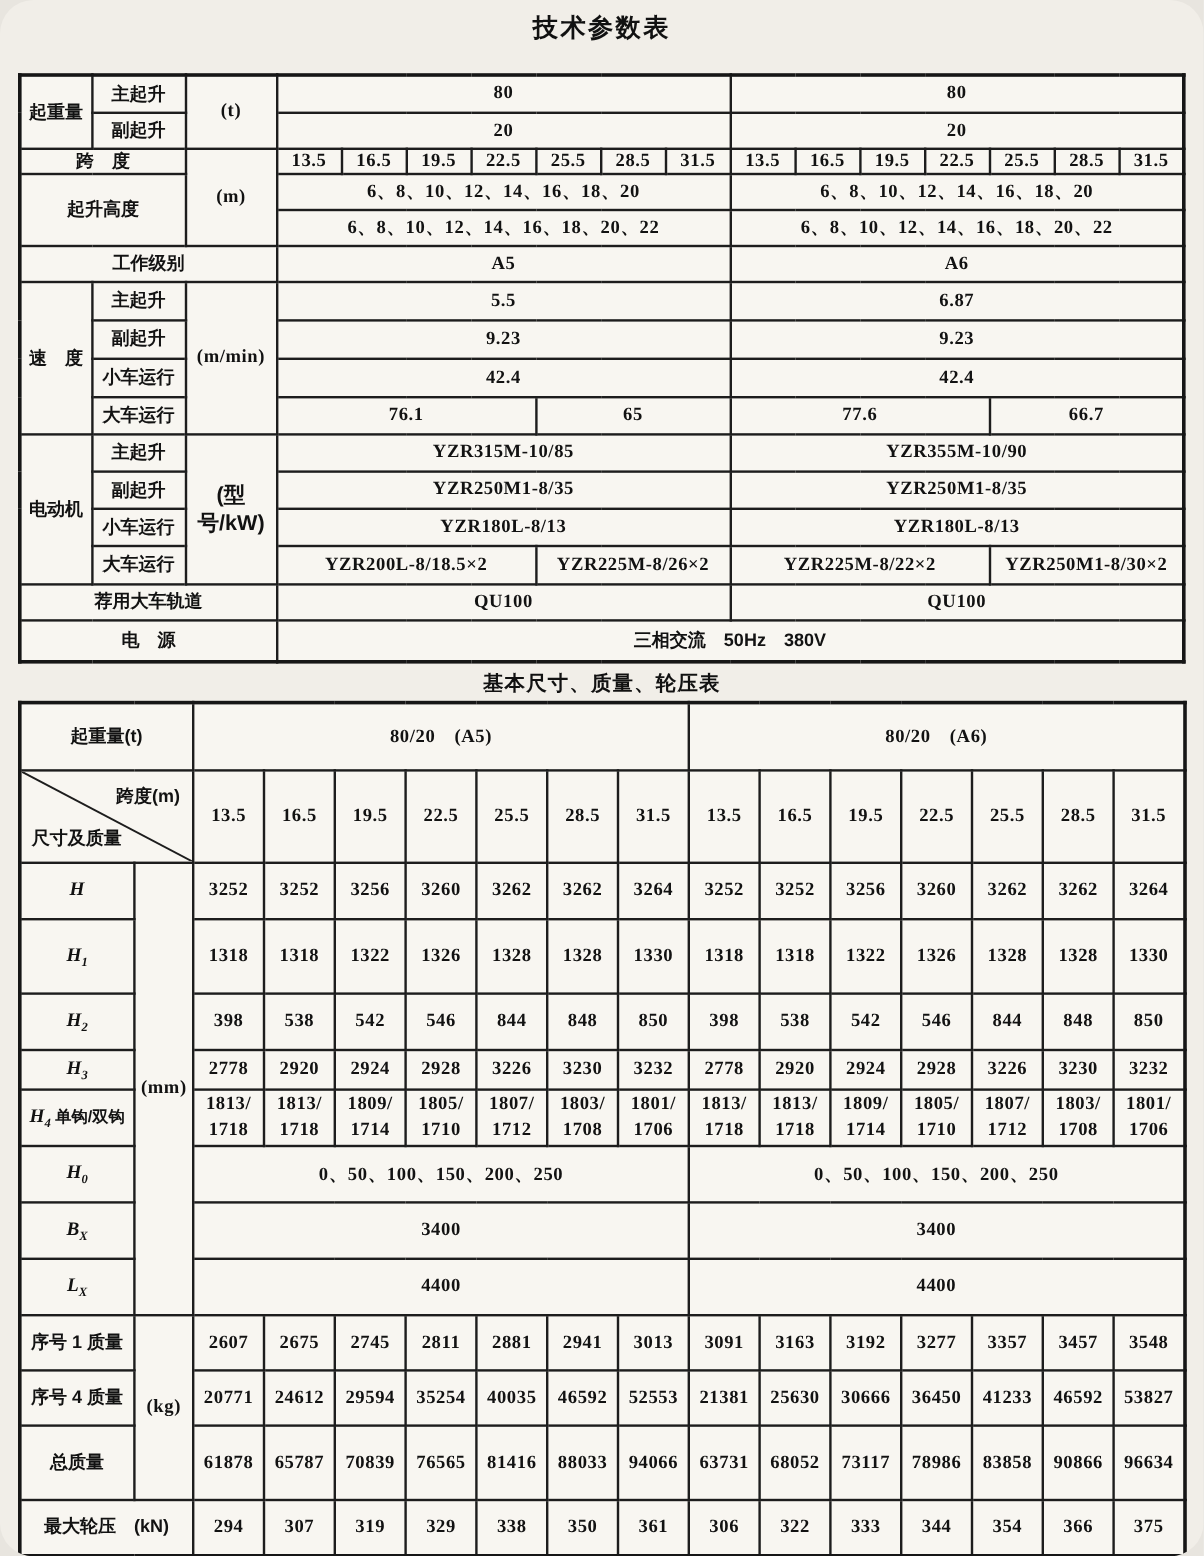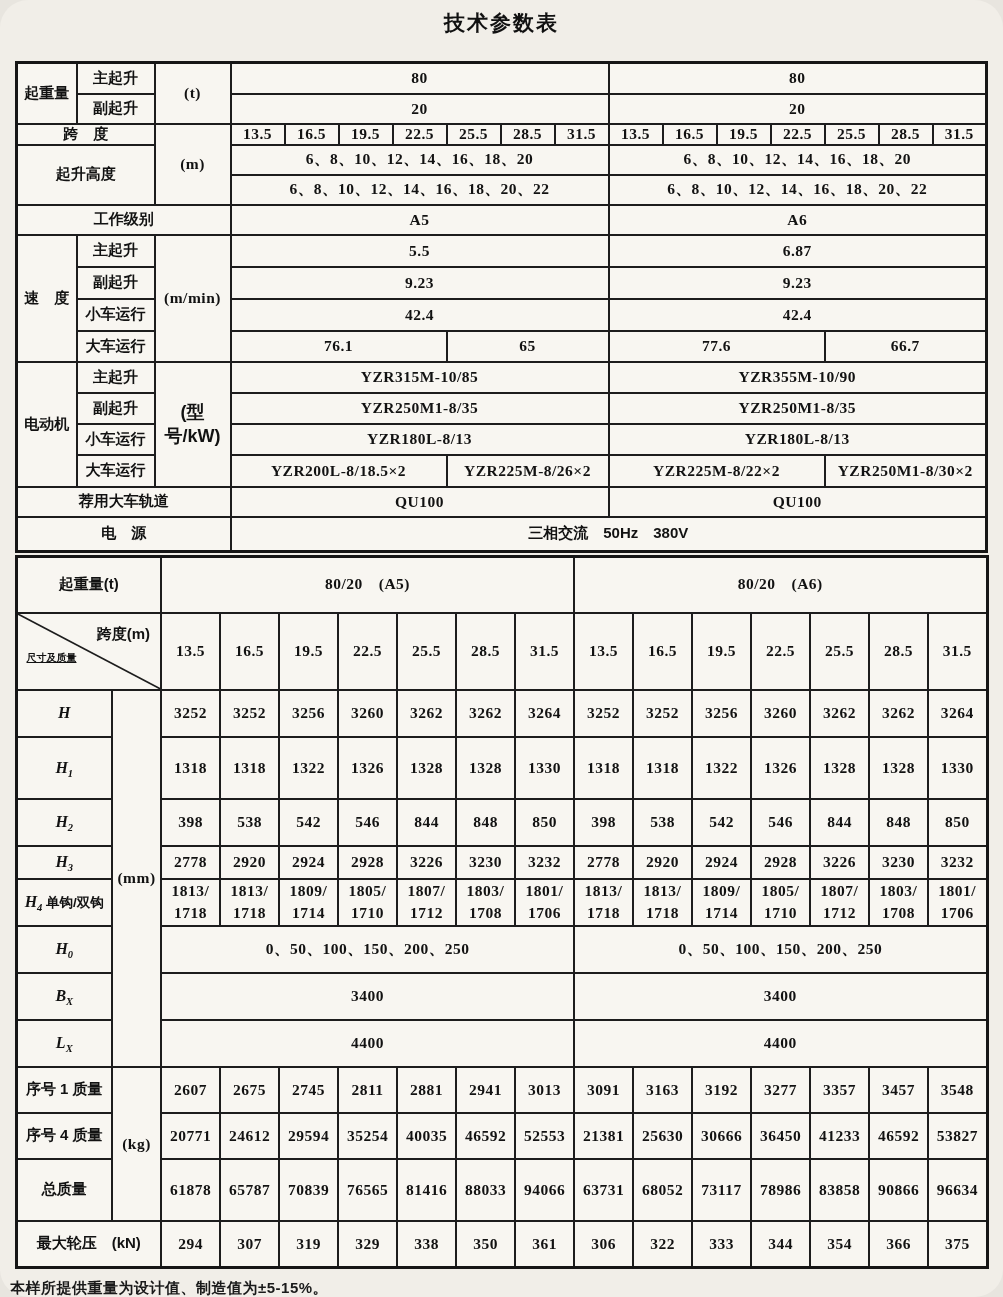--- a/index.html
+++ b/index.html
@@ -32,21 +32,21 @@
   td.sm{font-size:18px;letter-spacing:0;}
   td.sf{font-family:"Liberation Serif","DejaVu Serif",serif;font-size:15.5px;font-weight:700;letter-spacing:0.5px;}
   td.dim{font-family:"Liberation Serif","DejaVu Serif",serif;font-size:16px;font-weight:700;}
   td.dim i{font-style:italic;font-family:"Liberation Serif","DejaVu Serif",serif;}
   td.dim sub{font-size:10.5px;font-style:italic;line-height:0;}
   td.dim span.tail{font-family:"Liberation Sans","DejaVu Sans",sans-serif;font-weight:700;font-size:13.5px;font-style:normal;}
   td.ml{line-height:1.45;}
   td.diag{position:relative;padding:0;}
   td.diag svg{position:absolute;left:0;top:0;width:100%;height:100%;display:block;}
   td.diag .tr{position:absolute;top:11px;right:10px;font-weight:700;font-size:15px;}
-  td.diag .bl{position:absolute;bottom:24px;left:9px;font-weight:700;font-size:10px;text-decoration:underline;}
+  td.diag .bl{position:absolute;bottom:10px;left:9px;font-weight:700;font-size:15px;}
   p.note{
     margin:10px 0 0 10px;font-size:15px;font-weight:700;color:#1a1a1a;letter-spacing:0.5px;
   }
 </style>
 </head>
 <body>
 
 <div id="page">
 
   <h1 class="t1">技术参数表</h1>
@@ -169,20 +169,21 @@
           <td colspan="7" class="sf">QU100</td>
           <td colspan="7" class="sf">QU100</td>
         </tr>
         <tr style="height: 35px;">
           <td colspan="3" class="zh">电　源</td>
           <td colspan="14" class="zh">三相交流　50Hz　380V</td>
         </tr>
       </tbody>
   </table>
 
+  <h2 class="t2">基本尺寸、质量、轮压表</h2>
 
   <table class="grid" id="table2">
     <colgroup>
       <col style="width:96px">
         <col style="width:49px">
       <col style="width:59px">
         <col style="width:59px">
         <col style="width:59px">
         <col style="width:59px">
         <col style="width:59px">

